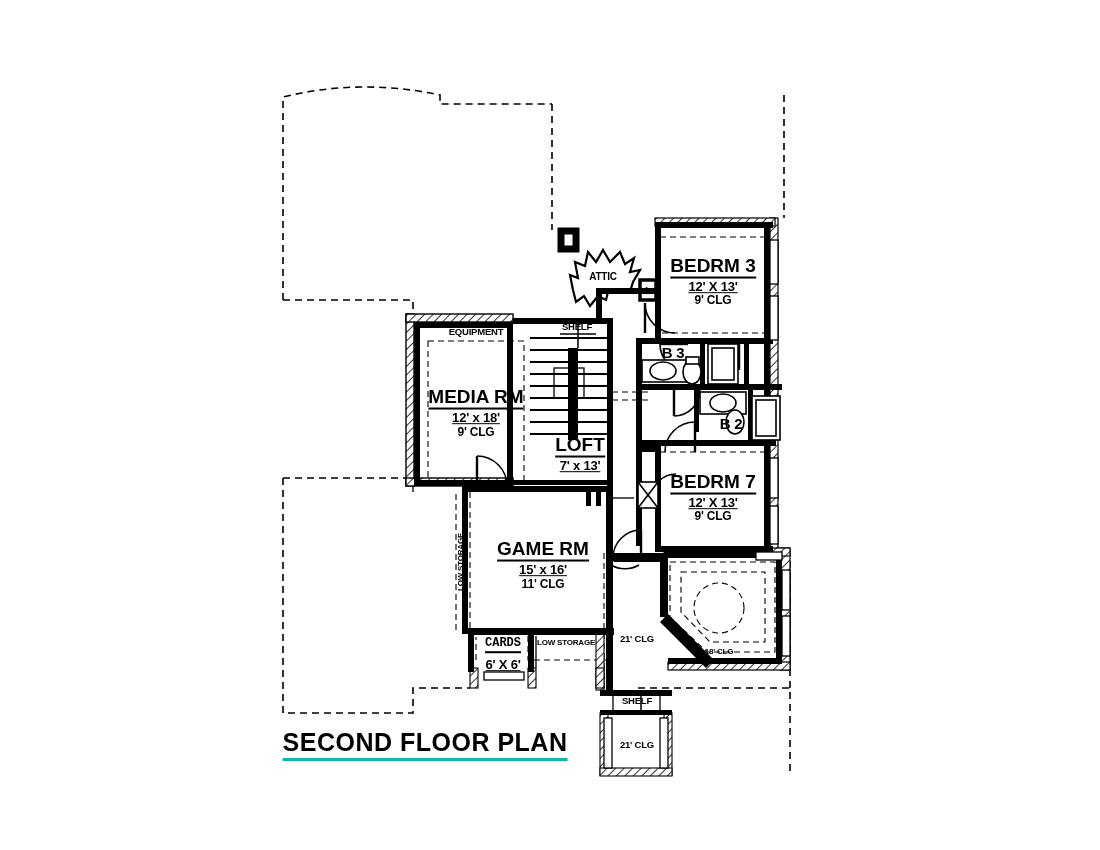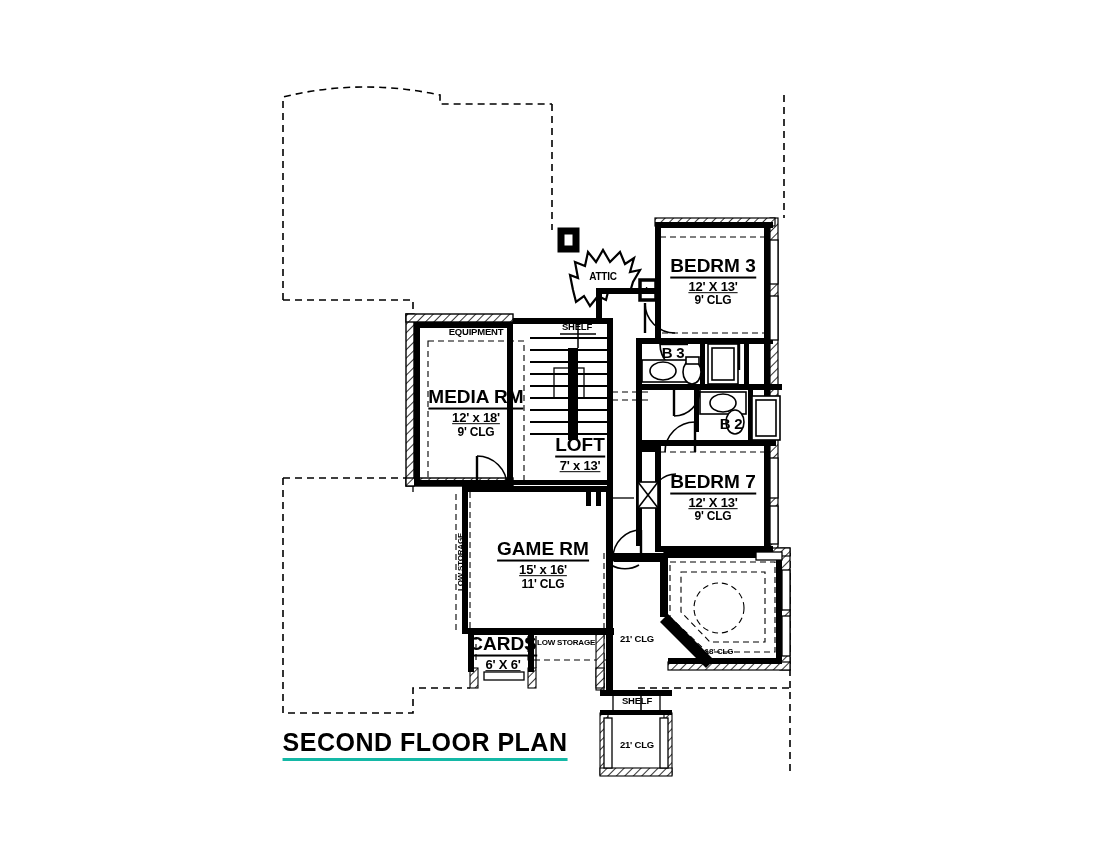--- a/index.html
+++ b/index.html
@@ -325,21 +325,21 @@
   <div class="lbl room-dim" style="left:476px; top:418px;">12' x 18'</div>
   <div class="lbl room-clg" style="left:476px; top:432px;">9' CLG</div>
 
   <div class="lbl room-name under" style="left:580px; top:446px;">LOFT</div>
   <div class="lbl room-dim" style="left:580px; top:466px;">7' x 13'</div>
 
   <div class="lbl room-name under" style="left:543px; top:550px;">GAME RM</div>
   <div class="lbl room-dim" style="left:543px; top:570px;text-align:right;">15' x 16'</div>
   <div class="lbl room-clg" style="left:543px; top:584px;">11' CLG</div>
 
-  <div class="lbl room-name under" style="left:503px; top:645px; font-size:19px;">CARDS</div>
+  <div class="lbl room-name under" style="left:503px; top:645px; font-size:12px;font-family:Liberation Mono, monospace;">CARDS</div>
   <div class="lbl room-dim" style="left:503px; top:665px;">6' X 6'</div>
 
   <div class="lbl room-name under" style="left:713px; top:267px;">BEDRM 3</div>
   <div class="lbl room-dim" style="left:713px; top:287px;">12' X 13'</div>
   <div class="lbl room-clg" style="left:713px; top:300px;">9' CLG</div>
 
   <div class="lbl room-name under" style="left:713px; top:483px;">BEDRM 7</div>
   <div class="lbl room-dim" style="left:713px; top:503px;">12' X 13'</div>
   <div class="lbl room-clg" style="left:713px; top:516px;">9' CLG</div>
 

